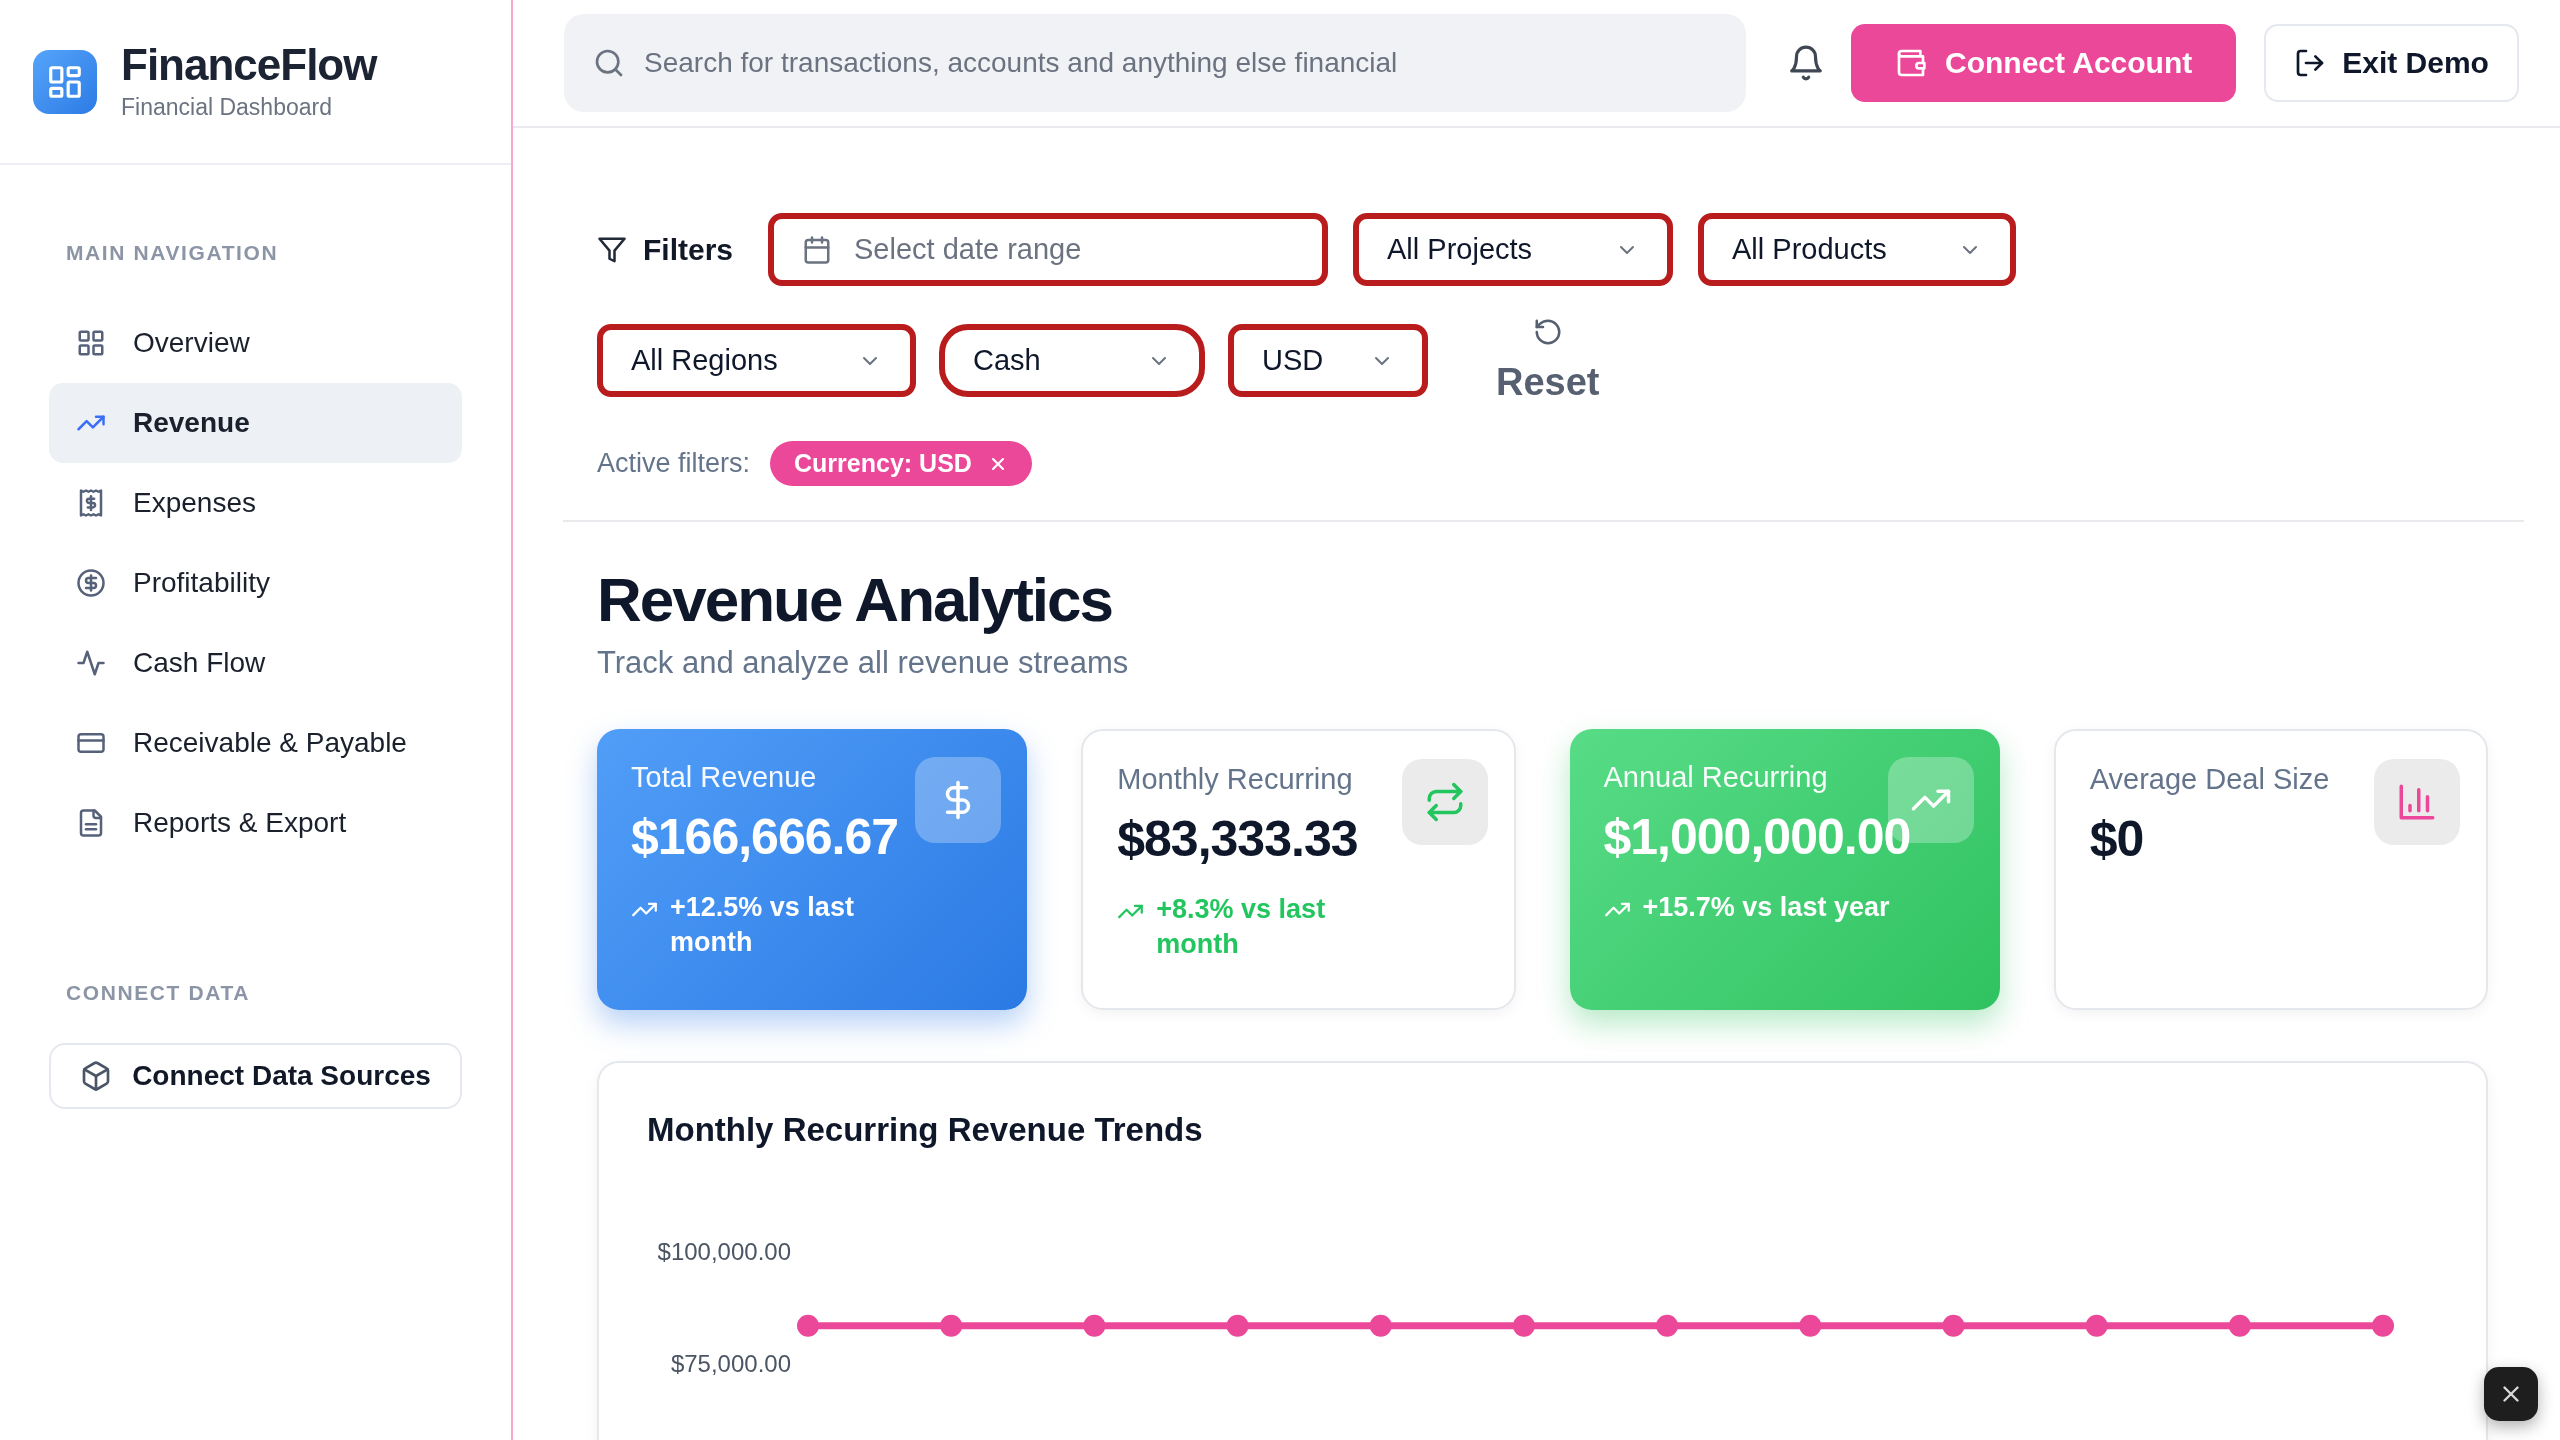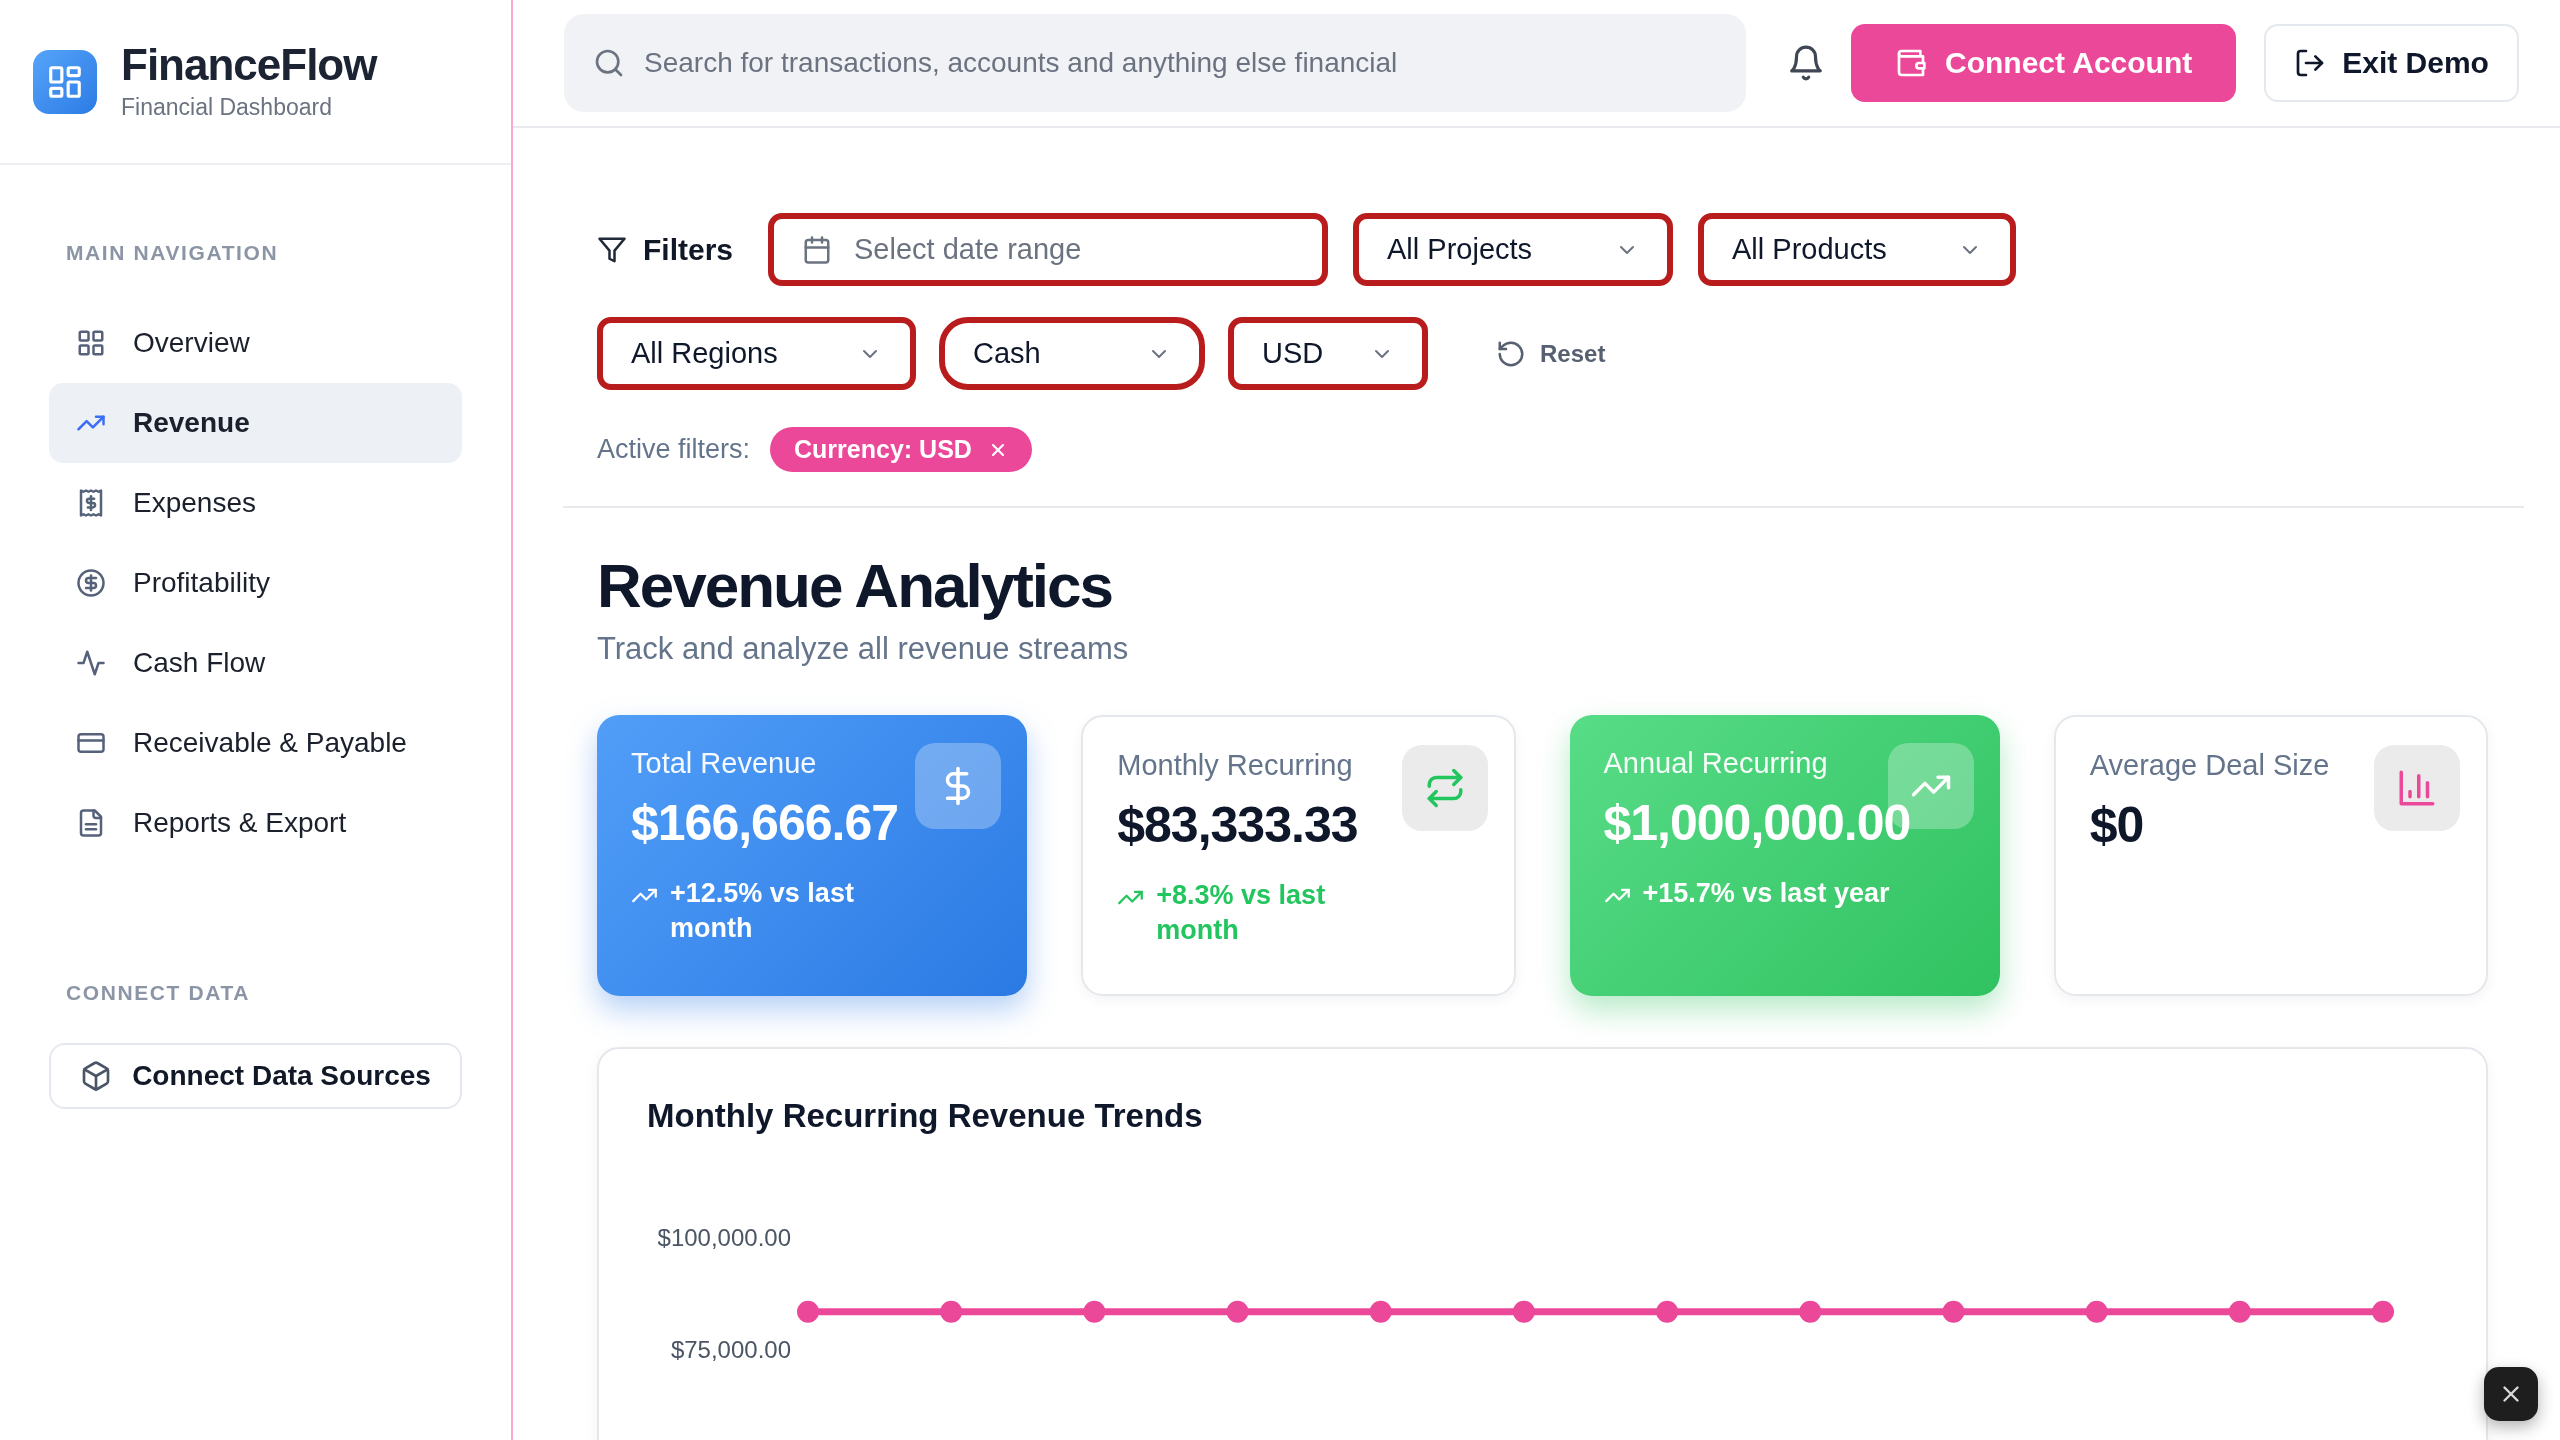--- a/index.html
+++ b/index.html
@@ -59,21 +59,21 @@
     font-size:30px; font-weight:700; color:#111827;text-align:right; }
   .filters-title svg { color:#1f2937; }
   .field { height:73px; border:6px solid #b91c1c; border-radius:14px; background:#fff;
     display:flex; align-items:center; padding:0 28px; cursor:pointer; }
   .date-field { width:560px; gap:22px; color:#6b7280; font-size:29px; }
   .select { justify-content:space-between; font-size:29px; font-weight:500; color:#0f172a; }
   .select .chev { color:#6b7280; }
   .w-projects{ width:320px; } .w-depts{ width:318px; } .w-products{ width:318px; }
   .w-regions{ width:319px; } .w-cash{ width:266px;border-radius:29px; } .w-usd{ width:200px; }
   .reset-btn { margin-left:45px; display:flex; align-items:center; gap:14px; border:none; background:none;
-    font-family:inherit; font-size:24px; font-weight:600; color:#566070; cursor:pointer; }
+    font-family:inherit; font-size:38px; font-weight:600; color:#566070; cursor:pointer;flex-direction:column; }
   .active-row { margin-top:37px; display:flex; align-items:center; gap:20px; margin-left:34px; }
   .active-label { font-size:27px; color:#64748b; }
   .chip { height:45px; border-radius:23px; background:#ec4899; color:#fff; display:flex;
     align-items:center; gap:16px; padding:0 24px; font-size:25px; font-weight:700; cursor:pointer; }
   .divider { border:none; border-top:2px solid #e8eaee; margin-top:34px; }
 
   
   .page-title { margin:42px 0 0 34px; font-size:62px; font-weight:800; letter-spacing:-2px; color:#0f172a; }
   .page-subtitle { margin:10px 0 0 34px; font-size:31px; color:#64748b; }
 

